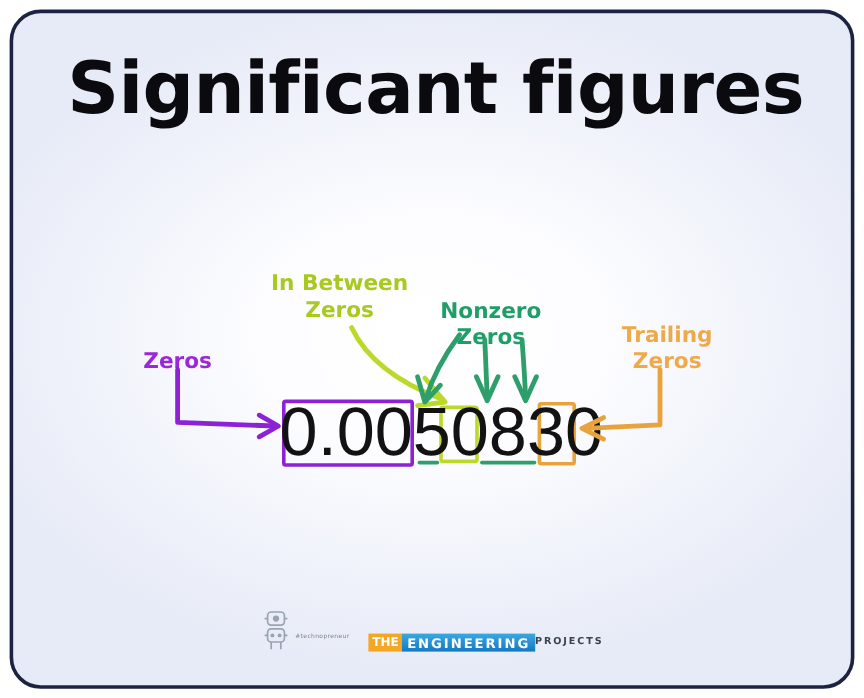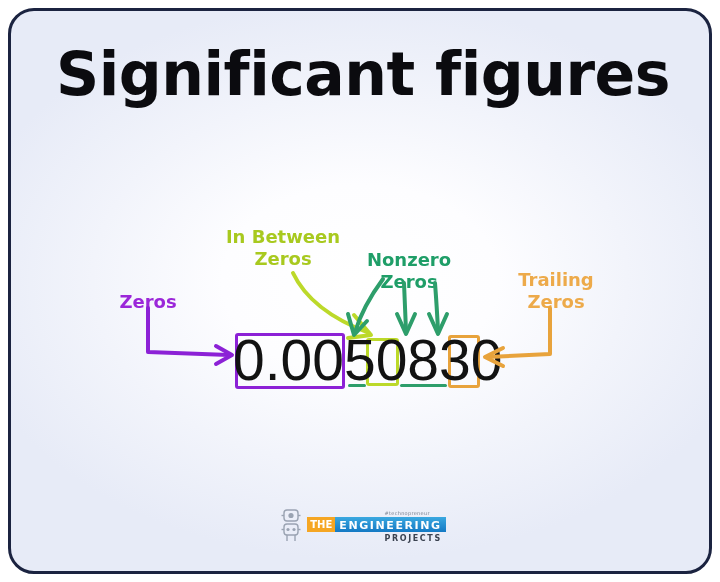--- a/index.html
+++ b/index.html
@@ -145,22 +145,22 @@
     align-items: flex-end;
     gap: 5px;
   }
   #robot-icon {
     width: 22px;
     height: 34px;
     flex: 0 0 auto;
   }
   #logo-text-block {
     display: flex;
-    flex-direction: column;
-    align-items: flex-end;
+    flex-direction: row;
+    align-items: flex-start;
   }
   #logo-tag {
     font-size: 5px;
     color: #7b8392;
     letter-spacing: 0.3px;
     margin-bottom: 1px;
     margin-right: 16px;
     font-family: "DejaVu Sans", sans-serif;
   }
   #logo-bar {

